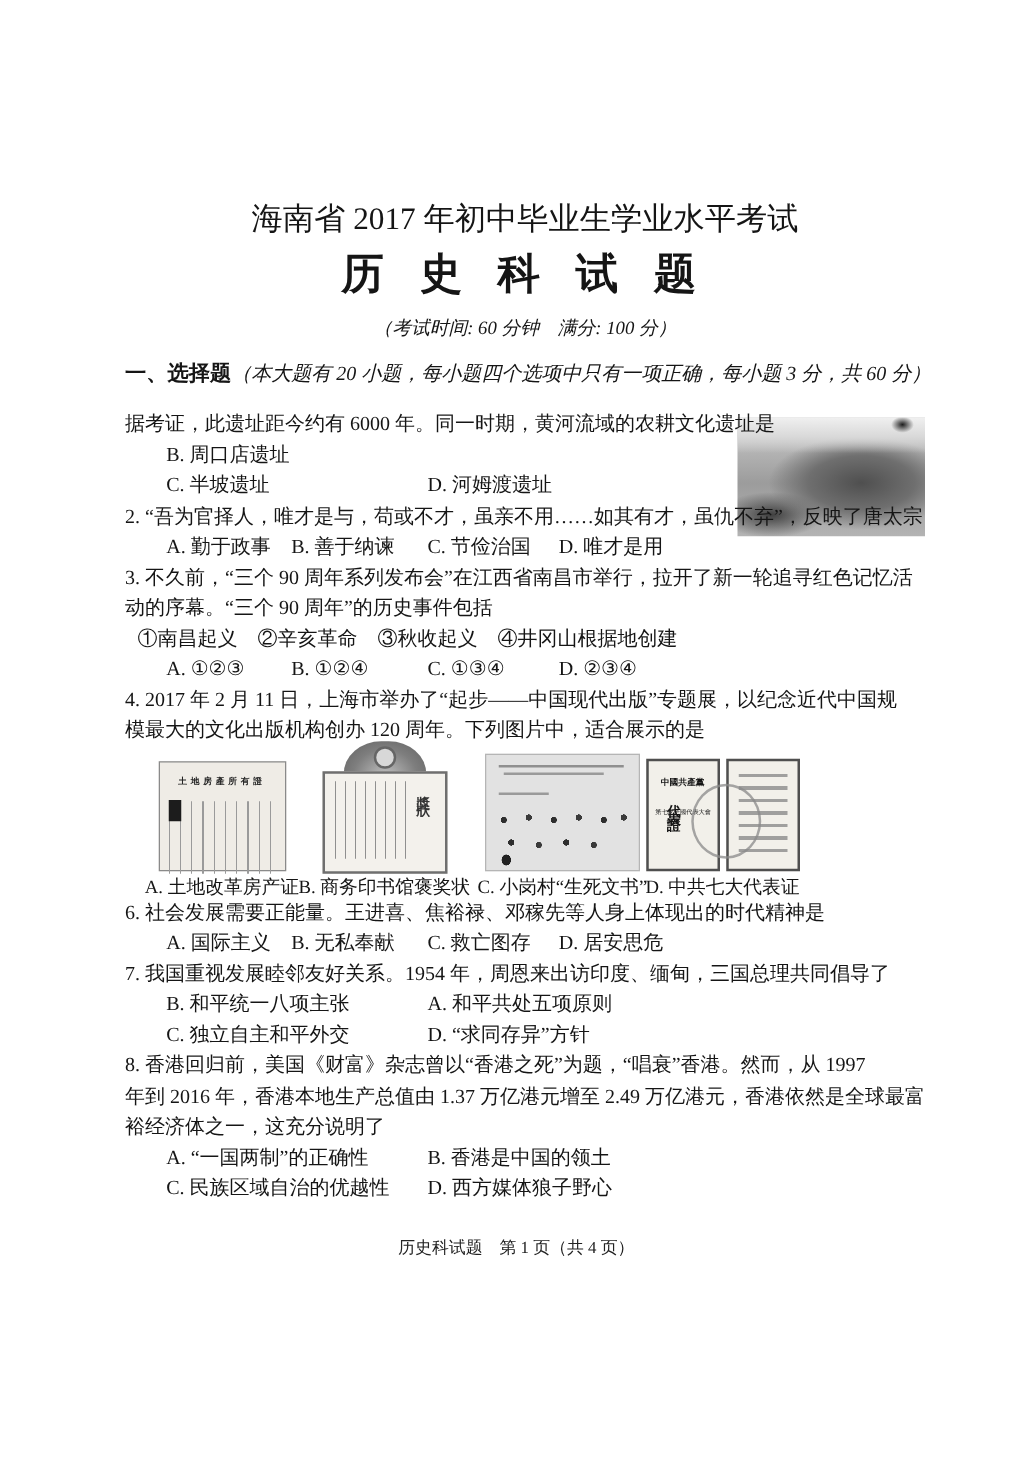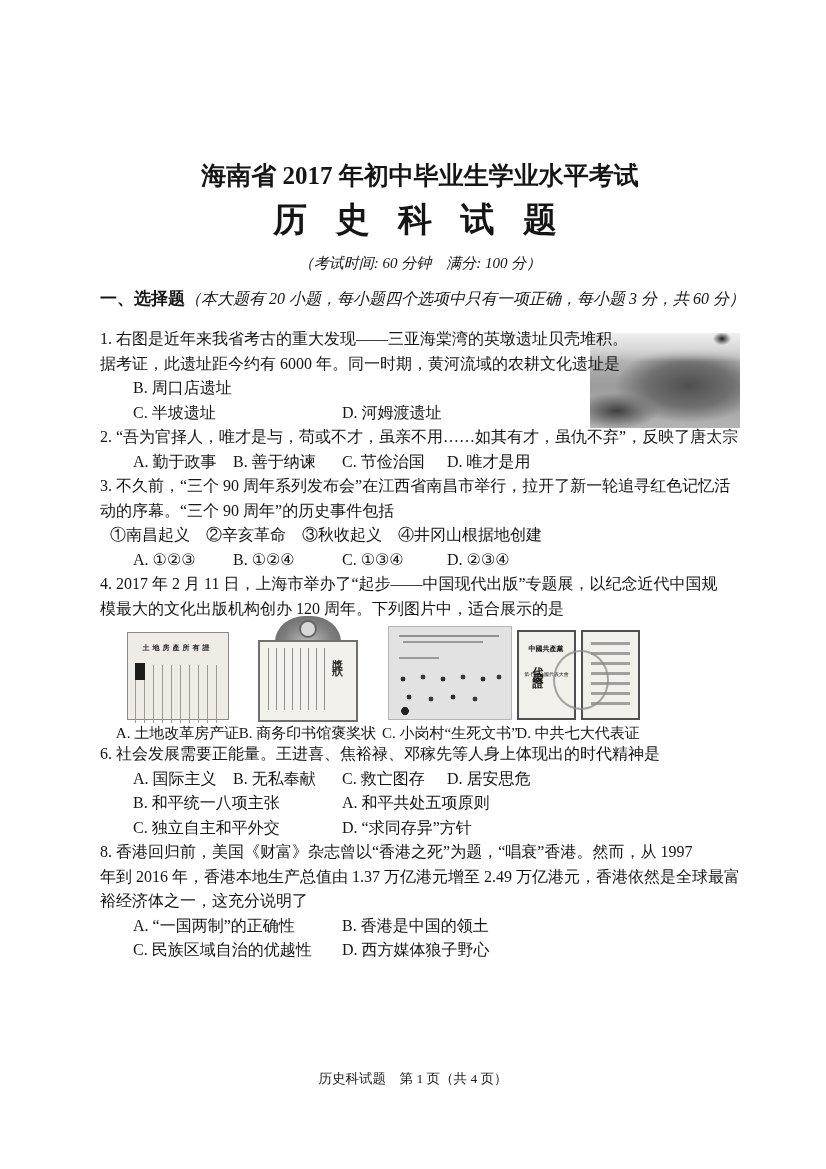--- a/index.html
+++ b/index.html
@@ -3,21 +3,21 @@
 <meta charset="utf-8">
 <style>
   html,body { margin:0; padding:0; background:#ffffff; }
   .page {
     position:relative; width:826px; height:1169px; background:#fff;
     font-family:"Liberation Serif","DejaVu Serif",serif; color:#151515;
     overflow:hidden;
   }
   .content { position:absolute; left:100px; top:160px; width:640px; }
 
-  .title1 { font-size:25px; font-weight:bold; text-align:center; line-height:32px; margin:0; }
+  .title1 { font-size:25px; font-weight:normal; text-align:center; line-height:32px; margin:0; }
   .title2 { font-size:34px; font-weight:bold; text-align:center; letter-spacing:10px; line-height:40px; margin:8px 0 0 0; }
   .subtitle { font-size:15px; text-align:center; font-style:italic; line-height:18px; margin-top:14px; }
   .section { font-size:16px; line-height:22px; margin-top:16px; white-space:nowrap; }
   .section .lead { font-weight:bold; font-size:17px; }
   .section .rest { font-style:italic; }
 
   .questions { margin-top:17px; font-size:16px; }
   .q { line-height:24.5px; }
   .stem-line { white-space:nowrap; }
   .opt-row { padding-left:33px; display:grid; }
@@ -91,42 +91,41 @@
     border:2px solid #8a8a8a; border-radius:50%; opacity:.75; z-index:2; }
 
   
   .pipe { float:right; position:relative; width:118px; height:110px; margin:-6px 0 4px 10px;
     border-radius:10px 10px 12px 12px / 15px 15px 17px 17px;
     background:linear-gradient(90deg,#4e4e4e 0%, #8d8d8d 22%, #b2b2b2 46%, #8a8a8a 74%, #474747 100%);
     box-shadow:inset 0 6px 6px -4px #e0e0e0, inset 0 -6px 8px -5px #222; }
   .pipe .ptxt { position:absolute; top:10px; right:30px; writing-mode:vertical-rl;
     font-size:8.5px; color:#e3e3e3; letter-spacing:2px; line-height:11px; }
 
-  .footer { position:absolute; top:1070px; left:0; width:100%; text-align:center;
+  .footer { position:absolute; top:989px; left:0; width:100%; text-align:center;
     font-size:13.5px; color:#222; }
 </style>
 </head>
 <body>
 
 <div class="page">
   <div class="content">
 
     <div class="title1">海南省 2017 年初中毕业生学业水平考试</div>
     <div class="title2">历 史 科 试 题</div>
     <div class="subtitle">（考试时间: 60 分钟　满分: 100 分）</div>
 
     <div class="section">
       <span class="lead">一、选择题</span><span class="rest">（本大题有 20 小题，每小题四个选项中只有一项正确，每小题 3 分，共 60 分）</span>
     </div>
 
     <div class="questions">
 
       <div class="q">
         <div class="photo-shell"></div>
-        <div class="stem-line">1. 右图是近年来我省考古的重大发现——三亚海棠湾的英墩遗址贝壳堆积。</div>
         <div class="stem-line">据考证，此遗址距今约有 6000 年。同一时期，黄河流域的农耕文化遗址是</div>
         <div class="opt-row two">
           <span class="opt">B. 周口店遗址</span>
         </div>
         <div class="opt-row two">
           <span class="opt">C. 半坡遗址</span>
           <span class="opt">D. 河姆渡遗址</span>
         </div>
       </div>
 
@@ -201,20 +200,21 @@
         <div class="stem-line">6. 社会发展需要正能量。王进喜、焦裕禄、邓稼先等人身上体现出的时代精神是</div>
         <div class="opt-row four">
           <span class="opt">A. 国际主义</span>
           <span class="opt">B. 无私奉献</span>
           <span class="opt">C. 救亡图存</span>
           <span class="opt">D. 居安思危</span>
         </div>
       </div>
 
       <div class="q">
+        <div class="stem-line">7. 我国重视发展睦邻友好关系。1954 年，周恩来出访印度、缅甸，三国总理共同倡导了</div>
         <div class="opt-row two">
           <span class="opt">B. 和平统一八项主张</span>
           <span class="opt">A. 和平共处五项原则</span>
         </div>
         <div class="opt-row two">
           <span class="opt">C. 独立自主和平外交</span>
           <span class="opt">D. “求同存异”方针</span>
         </div>
       </div>
 

